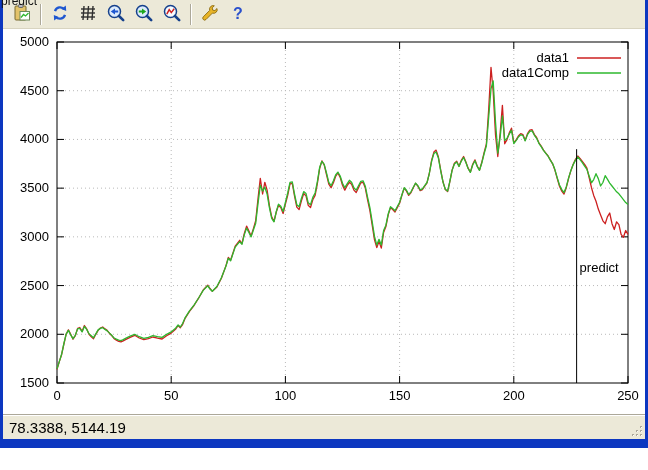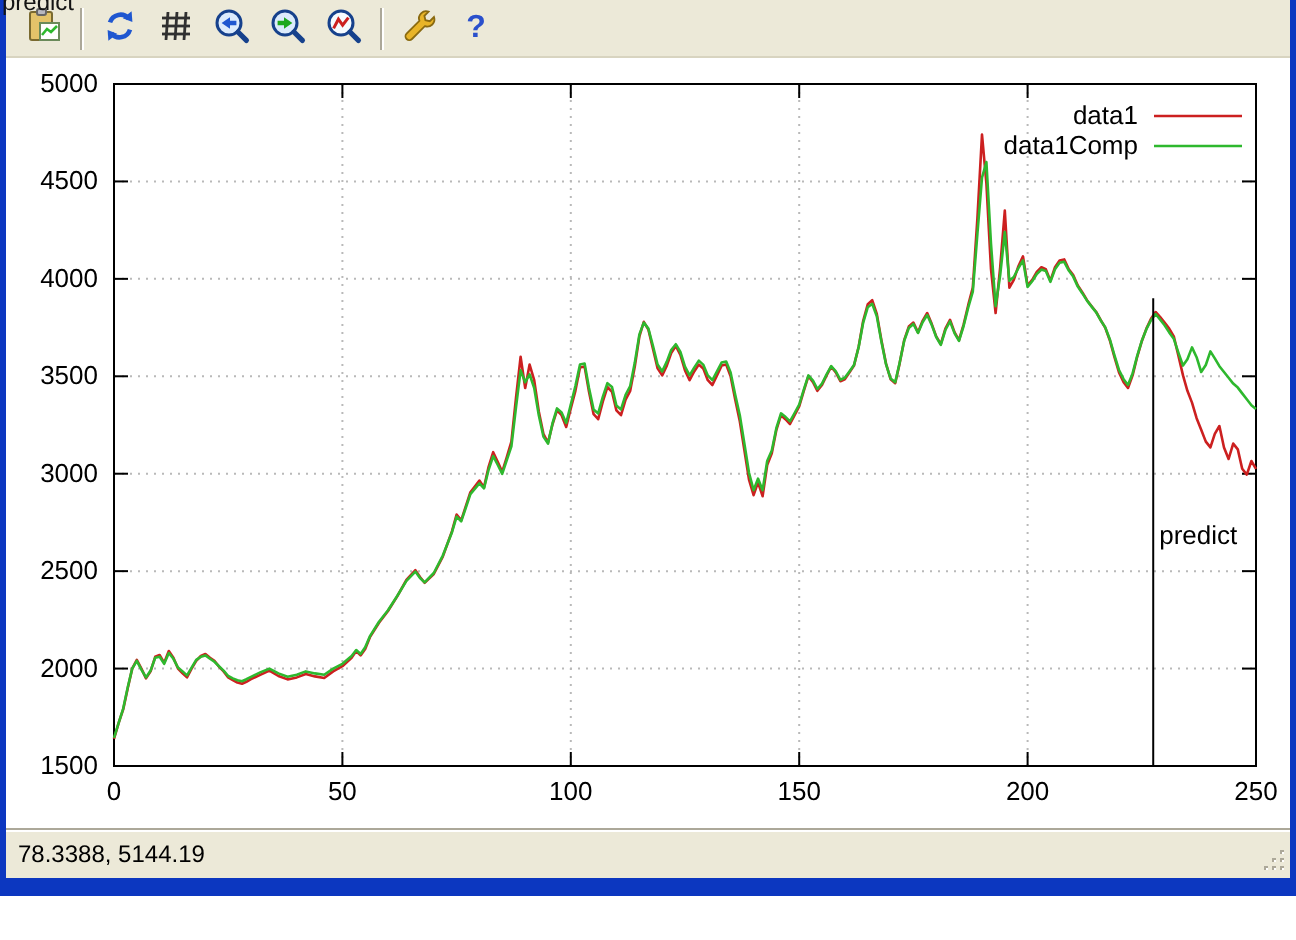--- a/index.html
+++ b/index.html
@@ -49,21 +49,21 @@
     border-left:1px solid #aca899;border-right:1px solid #fff;}
   
   .chart-area{position:relative;height:385px;background:#fff;}
   .chart-area svg{display:block;}
   
   .statusbar{
     height:25px;background:#ece9d8;border-top:1px solid #aca899;
     box-shadow:inset 0 1px 0 #fff;position:relative;
     display:flex;align-items:center;padding-left:6px;
   }
-  .status-text{font-size:12px;color:#000;}
+  .status-text{font-size:15px;color:#000;}
   .grip{position:absolute;right:1px;bottom:2px;width:13px;height:13px;}
 </style>
 </head>
 <body>
 
 <div class="window">
 
   <div class="artifact-text">predict</div>
 
 

